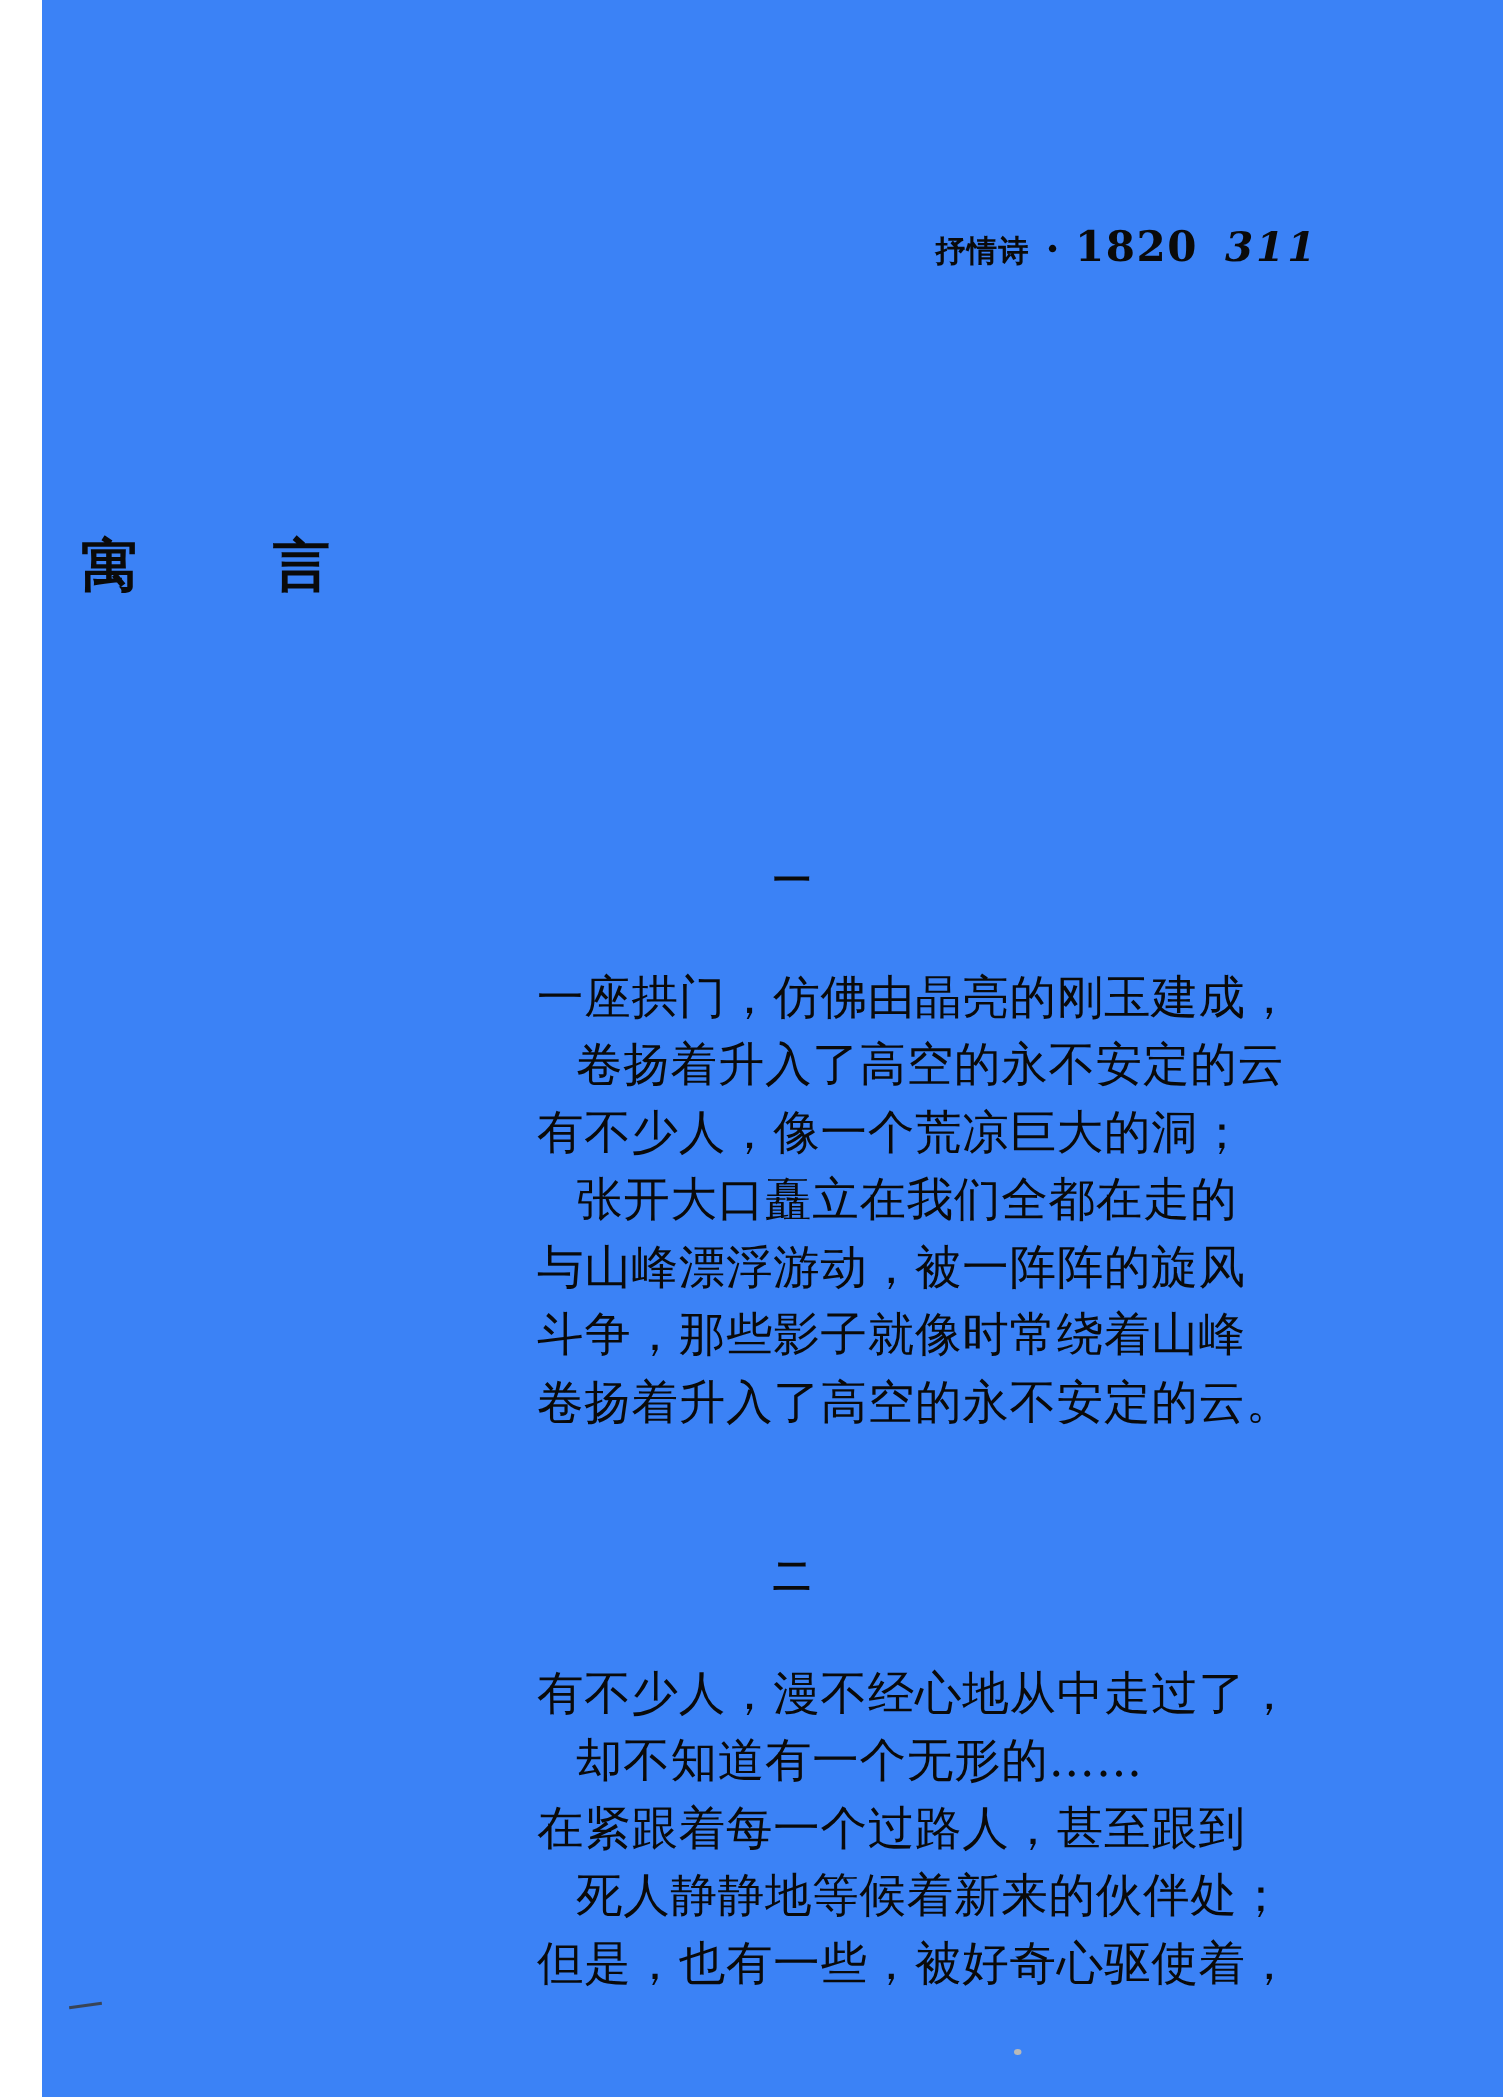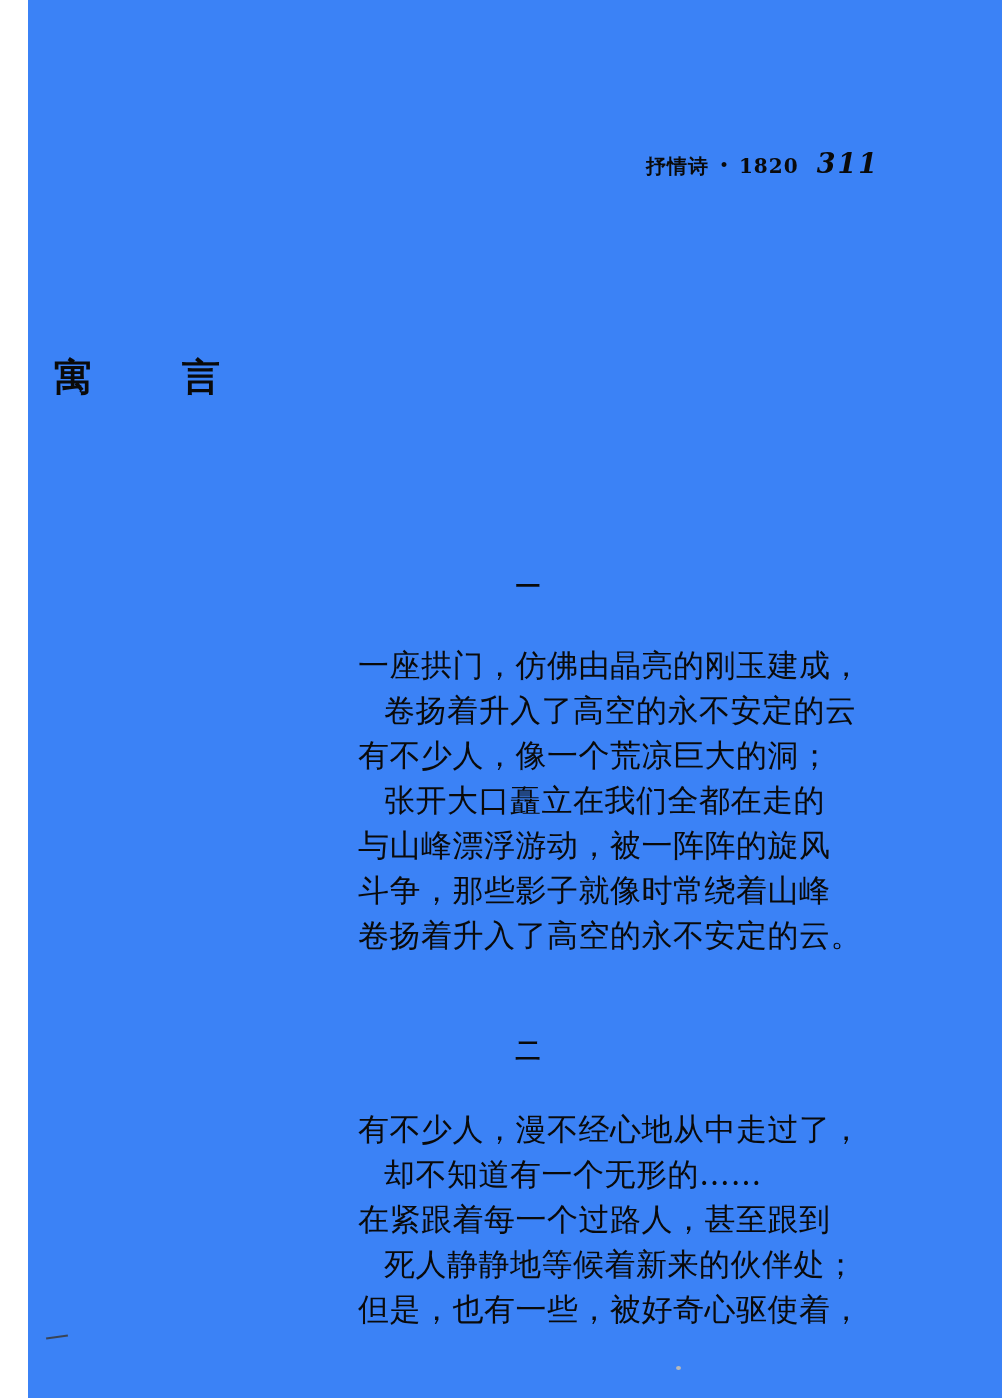--- a/index.html
+++ b/index.html
@@ -32,21 +32,21 @@
     font-size: 20px;
     font-weight: 700;
     letter-spacing: 1px;
   }
   .runhead .rh-dot {
     font-size: 17px;
     position: relative;
     top: -2px;
   }
   .runhead .rh-year {
-    font-size: 20px;
+    font-size: 28px;
     font-weight: 700;
     letter-spacing: 1px;
     text-align: right;
   }
   .runhead .rh-page {
     font-size: 27px;
     font-style: italic;
     font-weight: 700;
     margin-left: 8px;
     letter-spacing: 2px;

